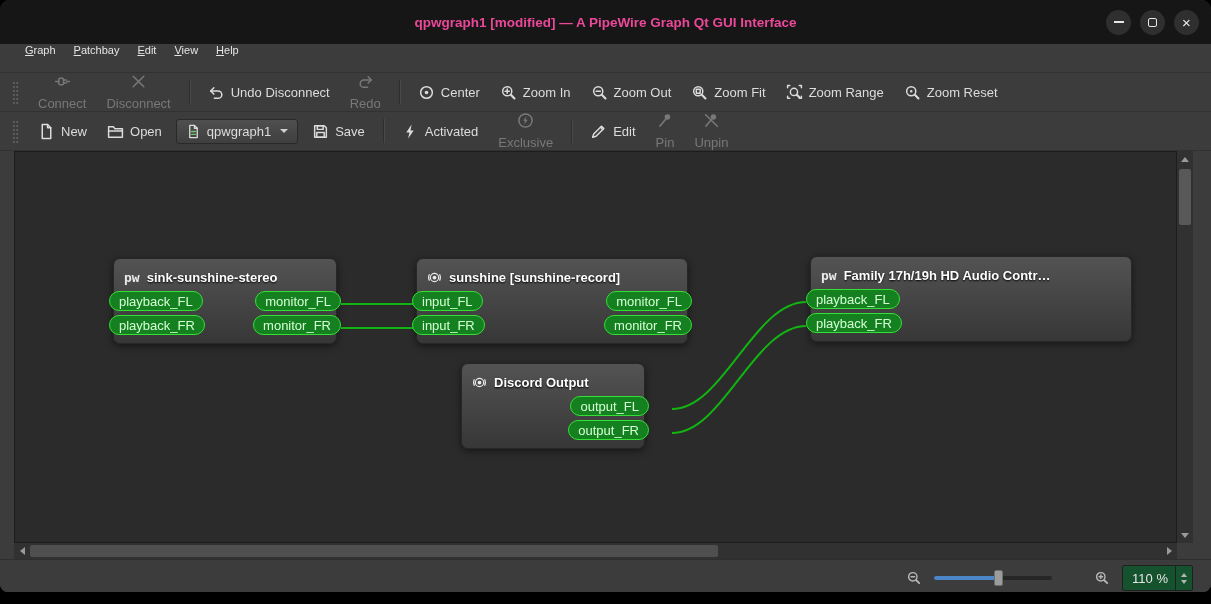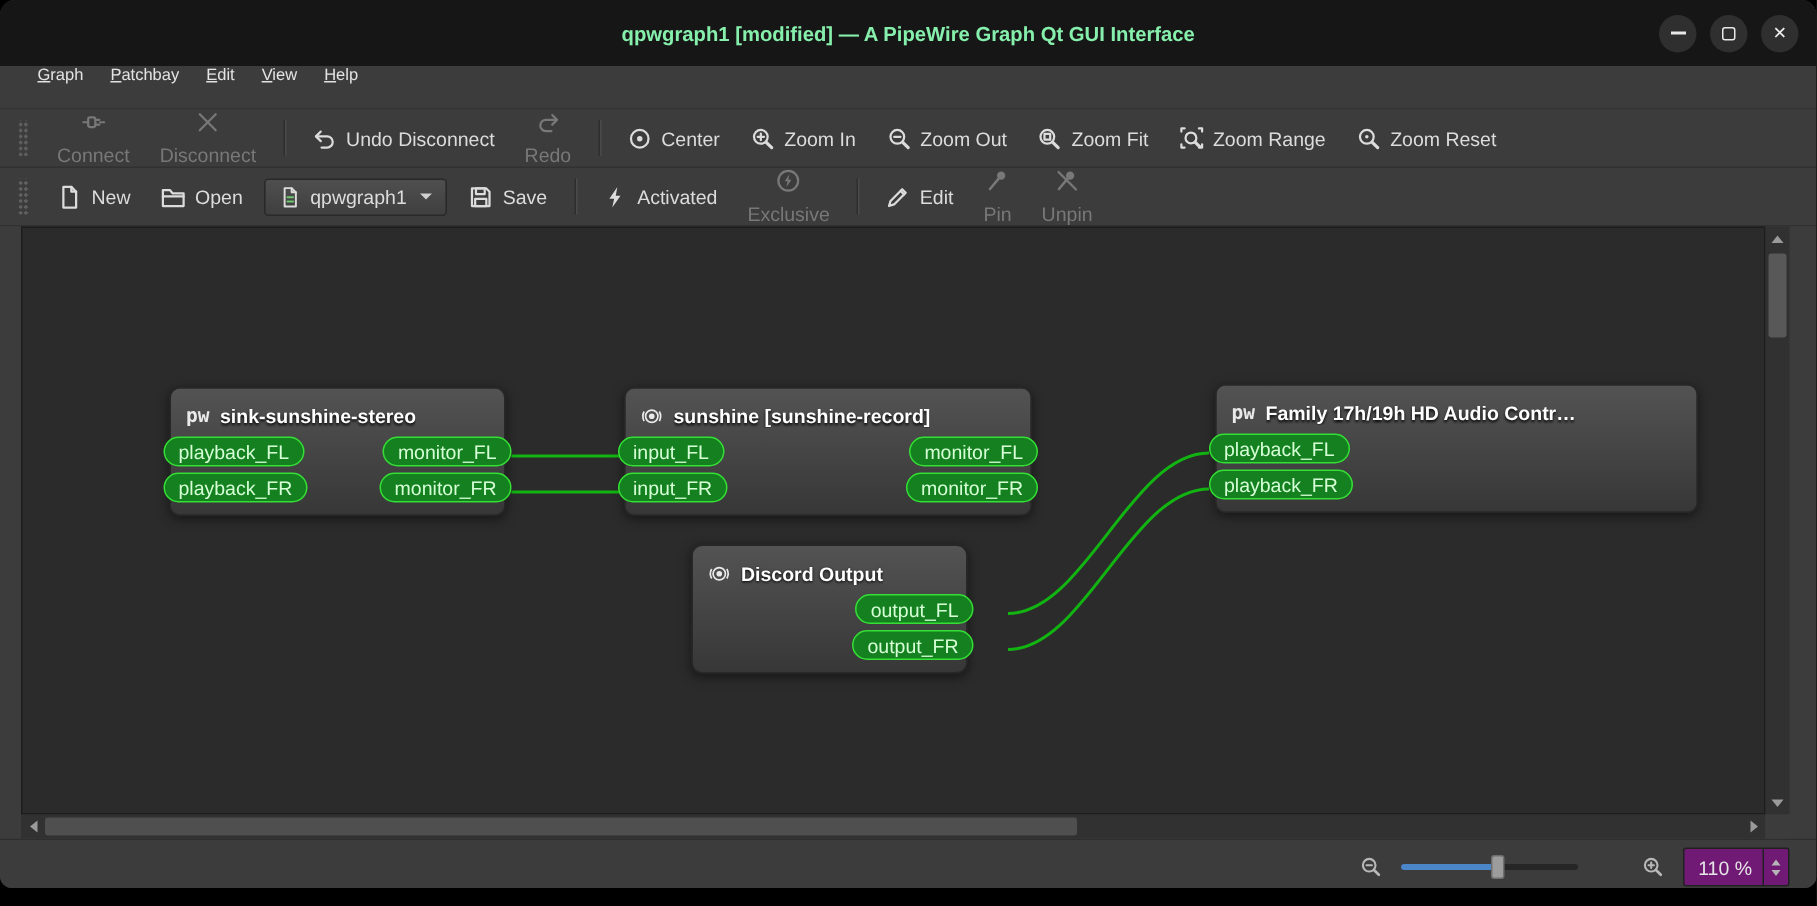--- a/index.html
+++ b/index.html
@@ -10,21 +10,21 @@
   }
   .screen{position:relative;width:1211px;height:604px;background:#000;}
   .window{
     position:absolute;left:0;top:0;width:1211px;height:592px;
     border-radius:10px 10px 8px 8px;overflow:hidden;background:var(--chrome-bg,#3c3c3c);
   }
 
   
   .titlebar{height:44px;background:var(--titlebar-bg,#161616);position:relative;
     display:flex;align-items:center;justify-content:center;}
-  .win-title{color:#86efac;font-weight:bold;font-size:13.5px;}
+  .win-title{color:#ec4899;font-weight:bold;font-size:13.5px;}
   .win-controls{position:absolute;right:12px;top:0;height:100%;display:flex;align-items:center;gap:9px;}
   .win-btn{width:25px;height:25px;border-radius:50%;background:#2f2f2f;color:#e8e8e8;
     display:flex;align-items:center;justify-content:center;cursor:default;}
   .glyph-min{display:block;width:10px;height:2px;background:#e8e8e8;}
   .glyph-max{display:block;width:9px;height:9px;border:1.5px solid #e8e8e8;border-radius:2px;box-sizing:border-box;}
   .glyph-close{font-size:15px;line-height:1;color:#eeeeee;transform:translateY(-0.5px);}
 
   
   .menubar{height:28px;background:var(--chrome-bg,#3c3c3c);display:flex;align-items:stretch;
     padding-left:16px;border-bottom:1px solid #323232;}
@@ -86,21 +86,21 @@
 
   
   .statusbar{height:36px;background:var(--chrome-bg,#3c3c3c);border-top:1px solid #2e2e2e;
     display:flex;align-items:center;justify-content:flex-end;padding:0 18px;gap:12px;}
   .sb-icon svg{display:block;stroke:#b8b8b8;fill:none;stroke-width:1.4;stroke-linecap:round;}
   .zoom-slider{position:relative;width:118px;height:18px;margin-right:30px;}
   .zs-track{position:absolute;left:0;right:0;top:7px;height:4px;background:#262626;border-radius:2px;}
   .zs-fill{height:100%;width:54%;background:var(--slider-fill,#4a86c8);border-radius:2px;}
   .zs-handle{position:absolute;top:1px;left:calc(54% - 4px);width:9px;height:16px;background:#9c9c9c;
     border-radius:2px;border:1px solid #6e6e6e;box-sizing:border-box;}
-  .zoom-spin{display:flex;align-items:center;height:24px;background:#701a75;border:1px solid #202020;
+  .zoom-spin{display:flex;align-items:center;height:24px;background:#14532d;border:1px solid #202020;
     border-radius:2px;color:#e6e6e6;font-size:13px;padding-left:9px;}
   .spin-arrows{display:flex;flex-direction:column;justify-content:center;gap:3px;height:100%;
     padding:0 5px;margin-left:7px;border-left:1px solid #202020;}
   .spin-up{width:0;height:0;border-left:3.5px solid transparent;border-right:3.5px solid transparent;border-bottom:4px solid #b5b5b5;}
   .spin-down{width:0;height:0;border-left:3.5px solid transparent;border-right:3.5px solid transparent;border-top:4px solid #b5b5b5;}
 </style>
 </head>
 <body>
 
 <div class="screen">

